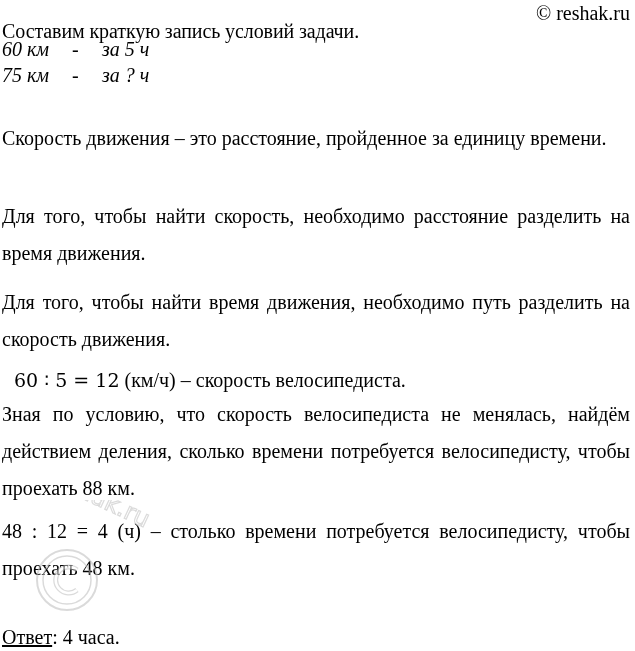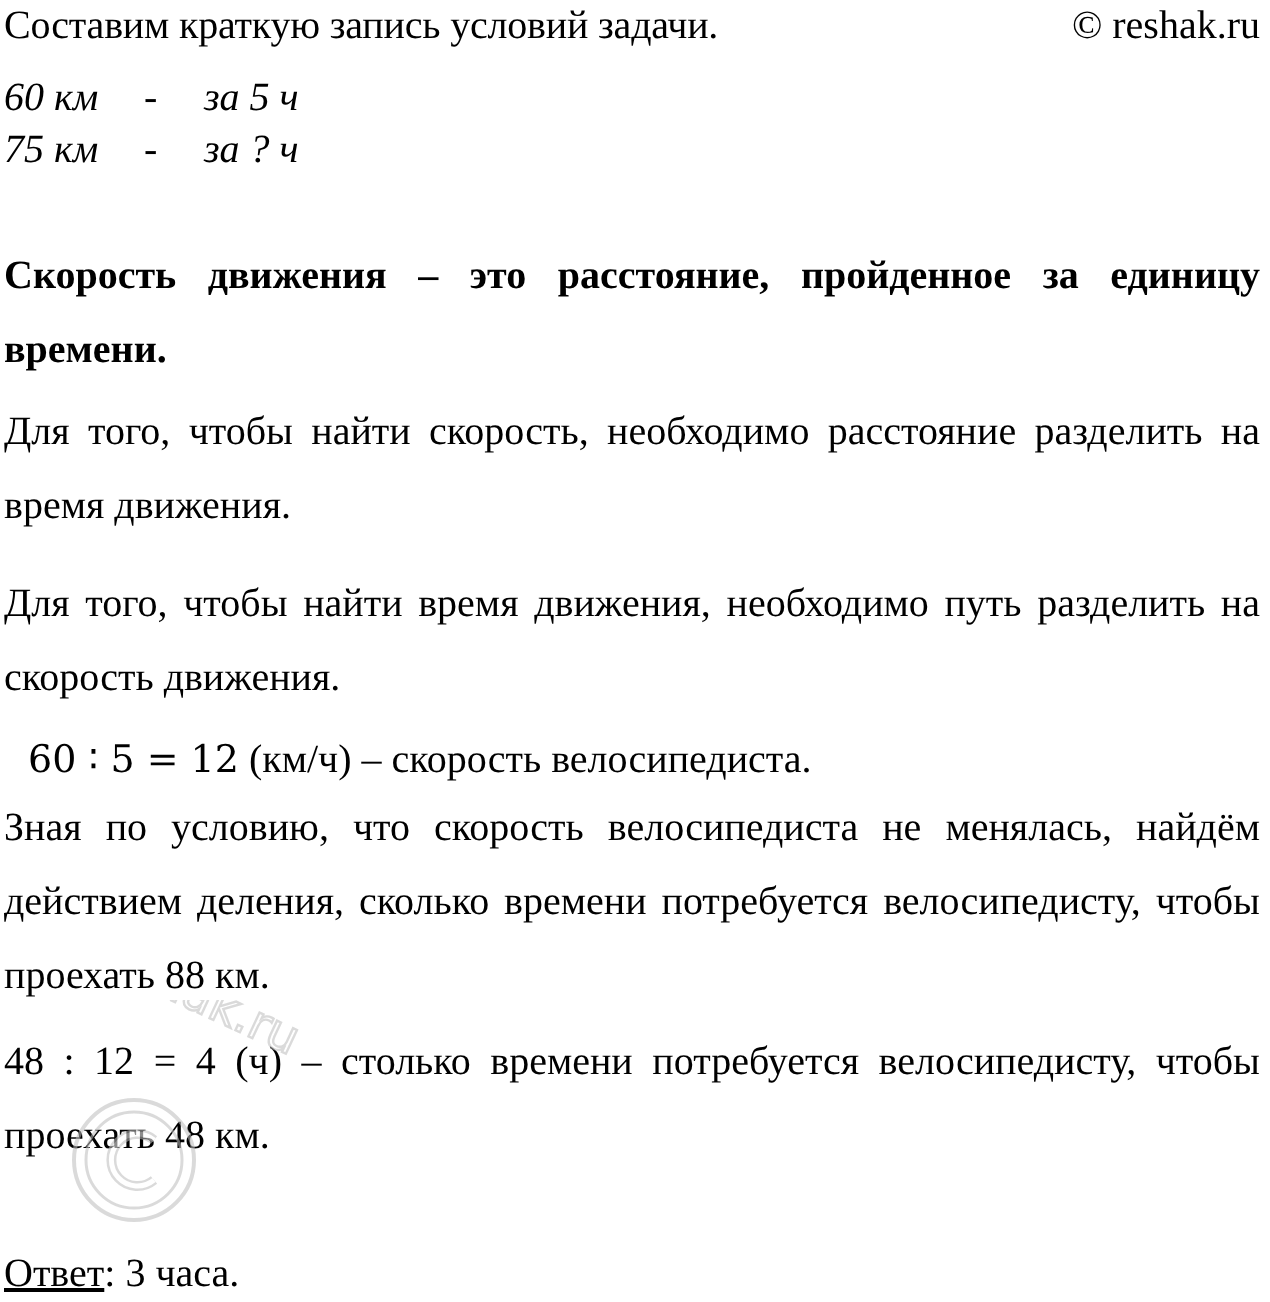--- a/index.html
+++ b/index.html
@@ -26,21 +26,21 @@
     .header-row {
       position: absolute;
       left: 2px;
       top: 2px;
       width: 628px;
       height: 26px;
     }
     .intro {
       position: absolute;
       left: 0;
-      top: 0;
+      top: 18px;
       font-size: 20px;
       white-space: nowrap;
       letter-spacing: -0.1px;
     }
     .copyright {
       position: absolute;
       right: 0;
       top: 0;
       font-size: 20px;
       white-space: nowrap;
@@ -65,21 +65,21 @@
     .rec-dash { width: 30px; }
     .para {
       position: absolute;
       left: 2px;
       width: 628px;
       font-size: 20px;
       line-height: 37px;
       text-align: justify;
       text-align-last: left;
     }
-    .p1 { top: 120px; font-weight: bold; }
+    .p1 { top: 120px; }
     .p2 { top: 198px; }
     .p3 { top: 284px; }
     .p4 { top: 350px; }
     .p5 { top: 396px; }
     .p6 { top: 513px; }
     .math {
       font-family: "DejaVu Serif", serif;
       font-size: 19px;
     }
     .answer {
@@ -124,21 +124,21 @@
   <p class="para p1" style="margin:0">Скорость движения – это расстояние, пройденное за единицу времени.</p>
   <p class="para p2" style="margin:0">Для того, чтобы найти скорость, необходимо расстояние разделить на время движения.</p>
   <p class="para p3" style="margin:0">Для того, чтобы найти время движения, необходимо путь разделить на скорость движения.</p>
   <p class="para p4" style="margin:12px">
     <span class="math">60 ∶ 5 = 12</span><span> (км/ч) – скорость велосипедиста.</span>
   </p>
   <p class="para p5" style="margin:0">Зная по условию, что скорость велосипедиста не менялась, найдём действием деления, сколько времени потребуется велосипедисту, чтобы проехать 88 км.</p>
   <p class="para p6" style="margin:0">48 : 12 = 4 (ч) – столько времени потребуется велосипедисту, чтобы проехать 48 км.</p>
 
   <div class="answer">
-    <span class="answer-label">Ответ</span><span>:</span><span> 3 часа.</span>
+    <span class="answer-label">Ответ</span><span>:</span><span> 4 часа.</span>
   </div>
 
   <svg class="watermark" viewBox="0 0 150 130">
     <circle cx="45" cy="80" r="30" fill="none" stroke="#bdbdbd" stroke-width="2"></circle>
     <circle cx="45" cy="80" r="24" fill="none" stroke="#bdbdbd" stroke-width="1.5"></circle>
     <path d="M55 70 A13 13 0 1 0 55 90" fill="none" stroke="#bdbdbd" stroke-width="5"></path>
     <path d="M55 70 A13 13 0 1 0 55 90" fill="none" stroke="#ffffff" stroke-width="2.5"></path>
     <text x="10" y="30" font-family="DejaVu Sans, sans-serif" font-size="24" fill="none" stroke="#bdbdbd" stroke-width="1.2" transform="rotate(-30 40 30) rotate(55 80 40)">reshak.ru</text>
   </svg>
 

